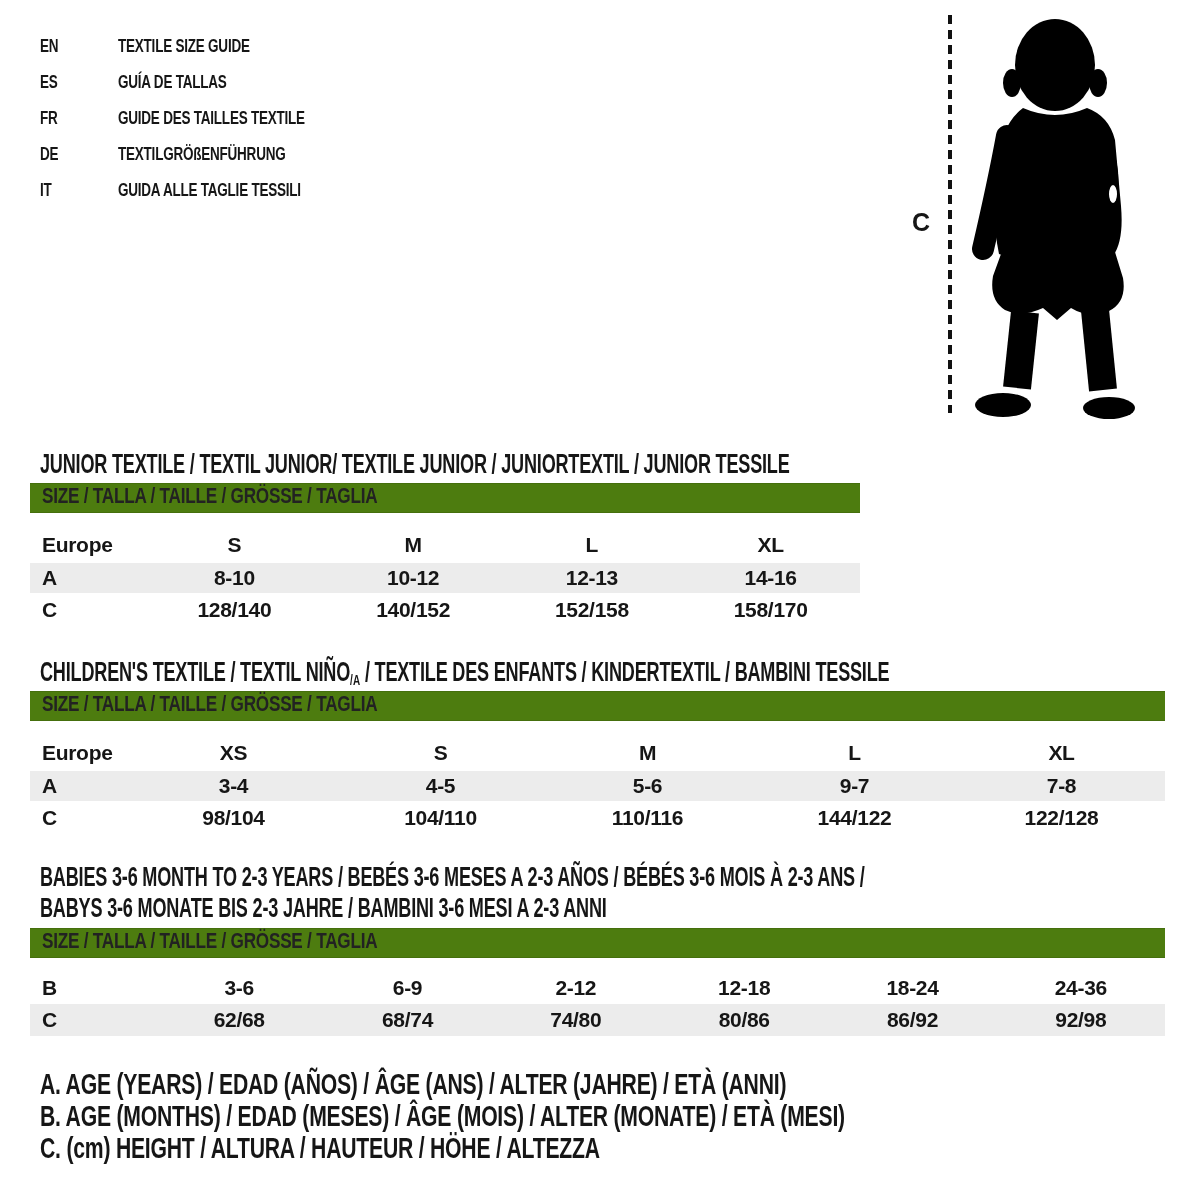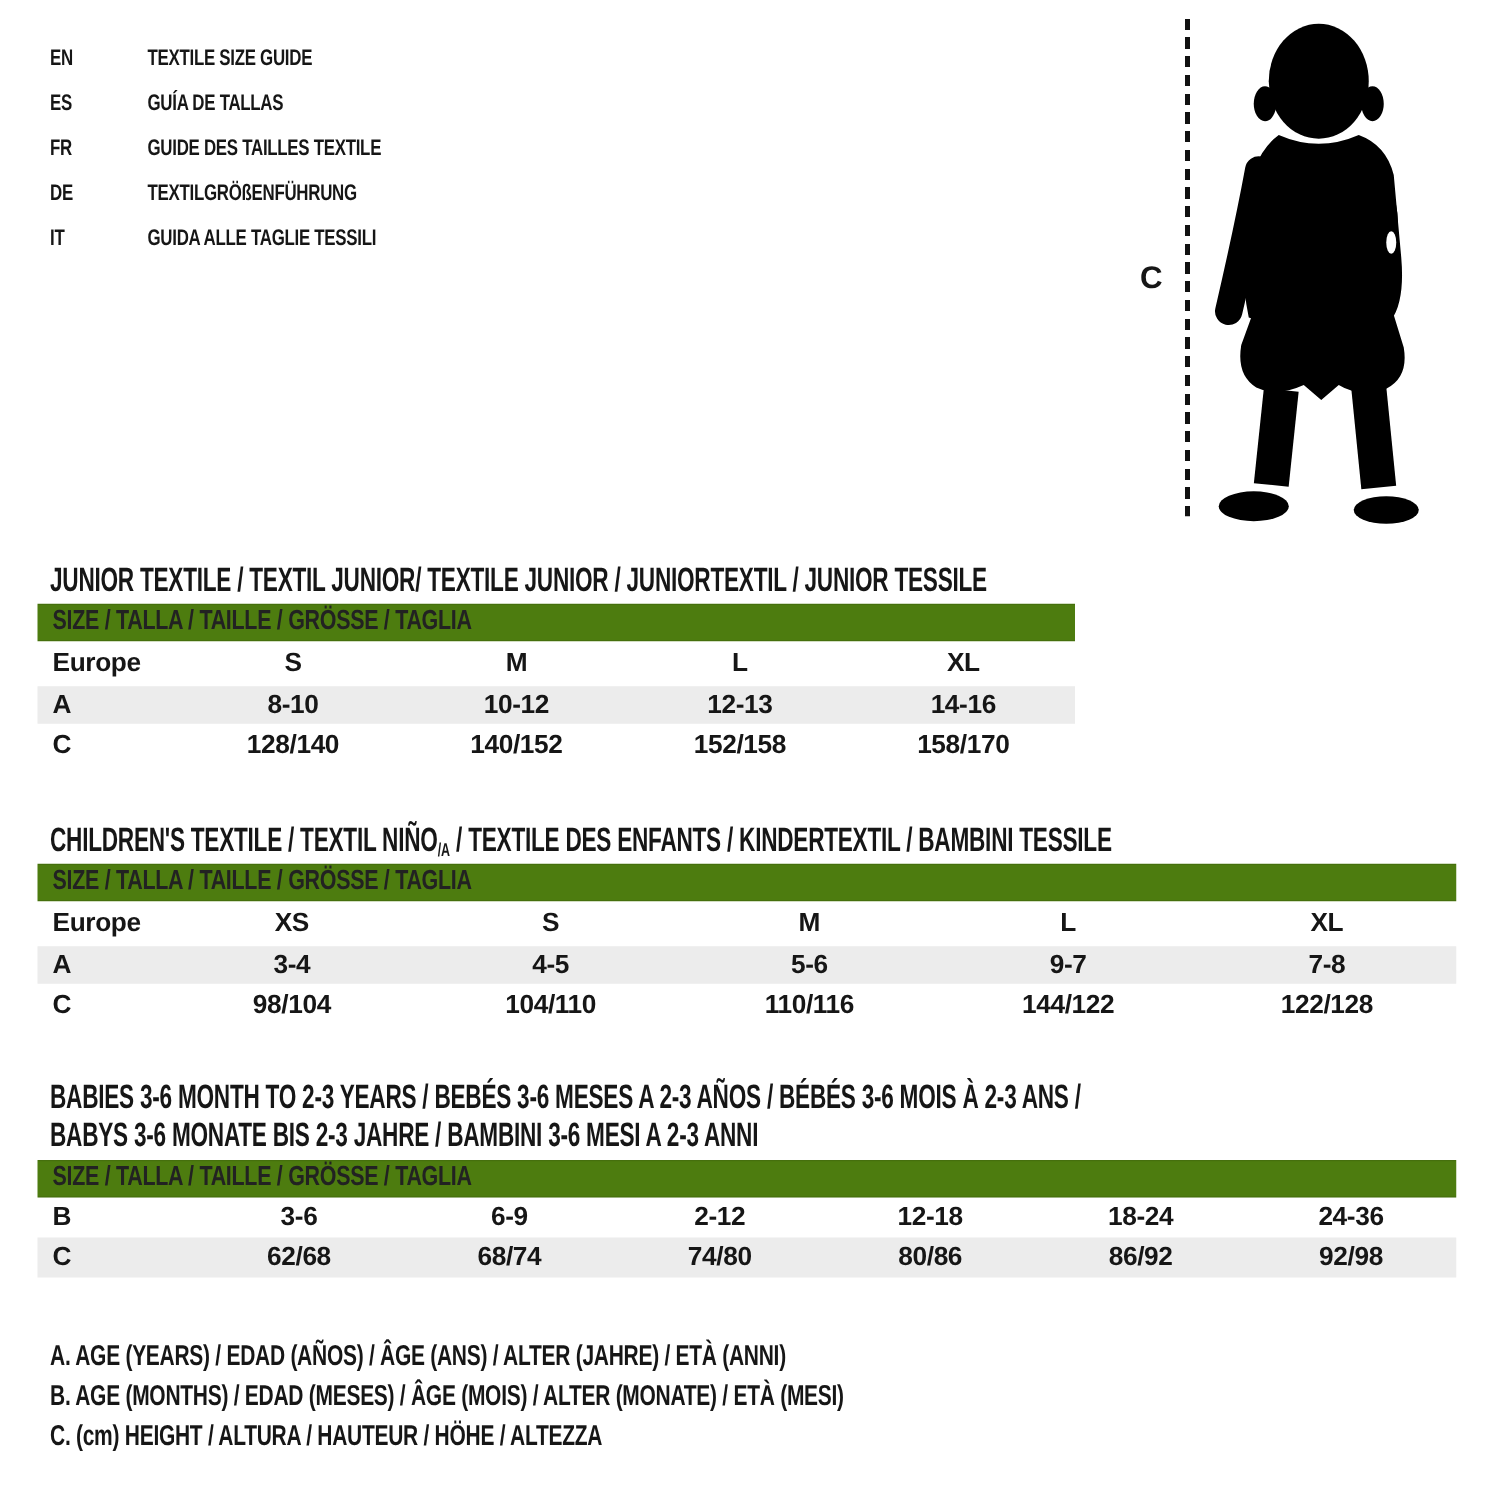--- a/index.html
+++ b/index.html
@@ -41,30 +41,30 @@
   .t-junior{top:483px;width:830px;}
   .t-children{top:691px;width:1135px;}
   .t-babies{top:928px;width:1135px;}
   .tbar{height:30px;background:#4d7c0f;display:flex;align-items:flex-start;
         padding-left:12px;font-size:22px;color:#222;
         box-shadow:inset 0 1px 0 rgba(0,0,0,.10), inset 0 -1px 0 rgba(0,0,0,.10);}
   .trow{display:grid;align-items:center;font-size:21px;}
   .t-junior  .trow{grid-template-columns:115px repeat(4,1fr);}
   .t-children .trow{grid-template-columns:100px repeat(5,1fr);}
   .t-babies  .trow{grid-template-columns:125px repeat(6,1fr);}
-  .trow.r0{height:36px;}
+  .trow.r0{height:36px;margin-top:14px;}
   .trow.r1{height:30px;background:#ececec;}
   .trow.r2{height:34px;}
   .t-babies .trow.r0{height:32px;}
   .t-babies .trow.r1{height:32px;}
   .tlabel{padding-left:12px;text-align:left;}
   .tcell{text-align:center;}
 
   
-  #footnotes{left:40px;top:1068px;font-size:23px;}
+  #footnotes{left:40px;top:1068px;font-size:29px;}
   .foot-line{height:32px;line-height:32px;white-space:nowrap;}
 </style>
 </head>
 <body>
 
 <div class="abs" id="lang-list"><div class="cx75"><div class="lang-row">
         <span class="lang-code">EN</span>
         <span class="lang-label">TEXTILE SIZE GUIDE</span>
       </div><div class="lang-row">
         <span class="lang-code">ES</span>

